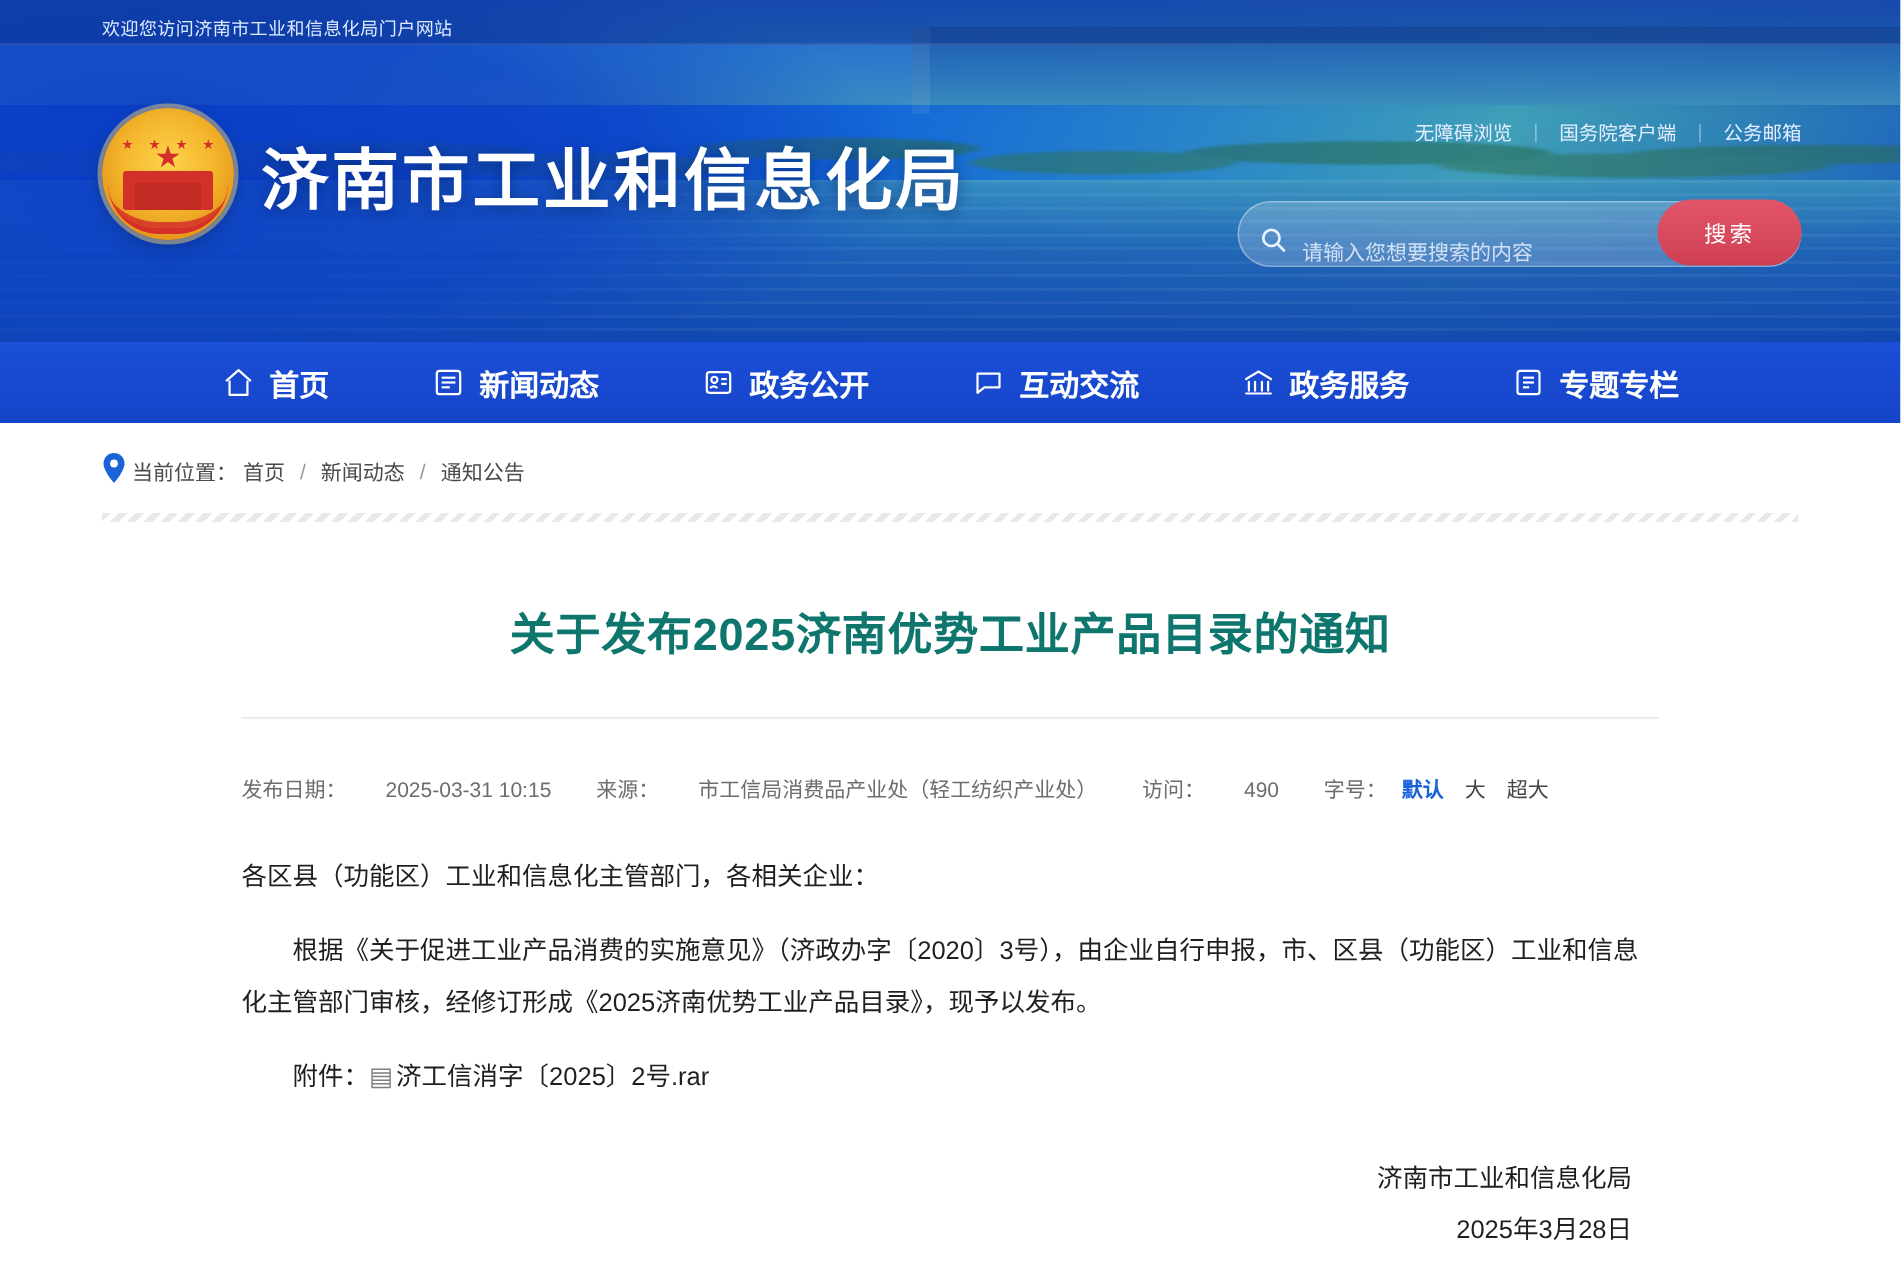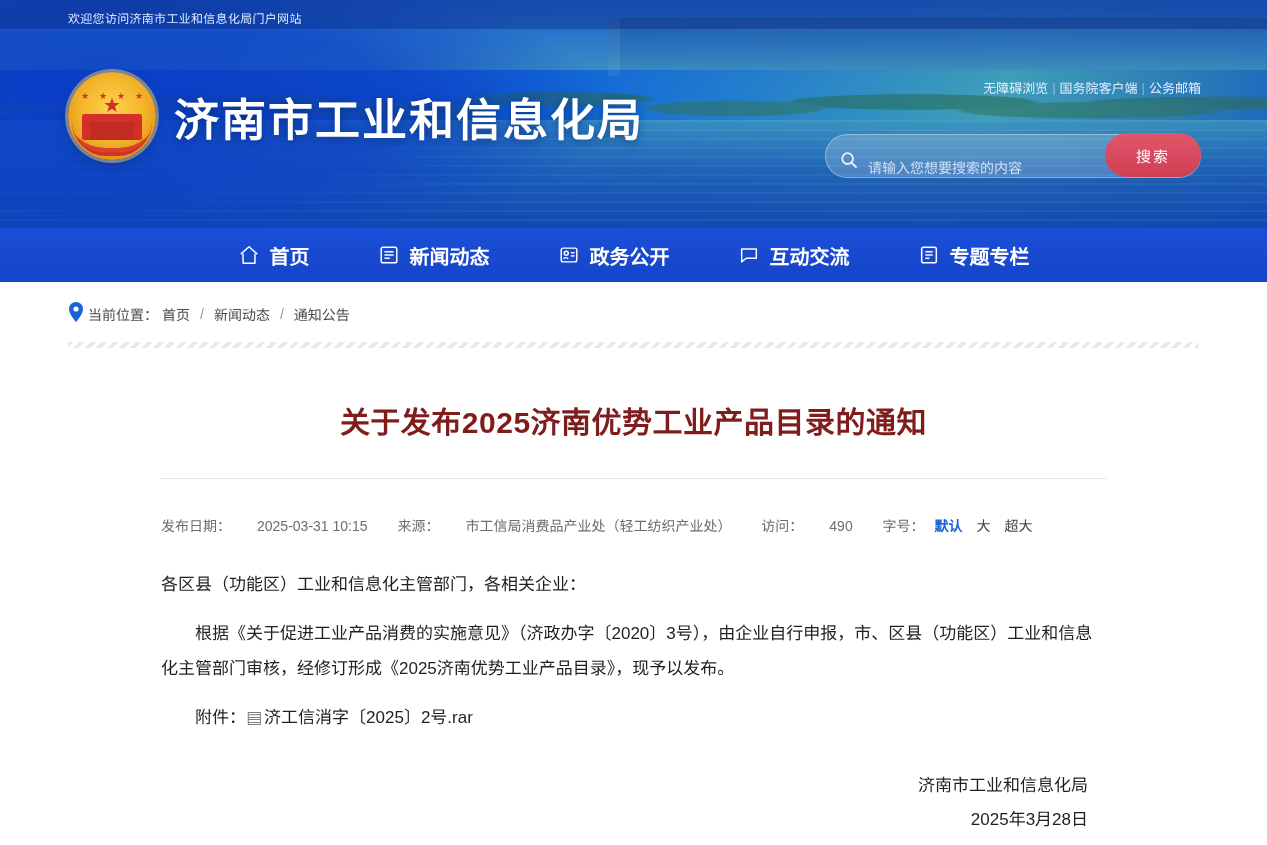--- a/index.html
+++ b/index.html
@@ -105,21 +105,21 @@
     box-shadow: inset 0 -10px 0 -6px rgba(212,48,42,.85);
   }
   .site-title {
     font-size: 45px; font-weight: 700; color:#ffffff;
     letter-spacing: 2px; text-shadow: 0 2px 10px rgba(0,30,90,.55);
     font-family: "Liberation Serif", "DejaVu Serif", serif;
   }
 
   .top-links {
     position:absolute; right:66px; top:78px;
-    display:flex; align-items:center; gap:4px;
+    display:flex; align-items:center; gap:14px;
     font-size: 13px; color:#e3edff;
   }
   .top-links .sep { color: rgba(225,237,255,.45); }
   .top-links a { color:#e3edff; text-decoration:none; }
 
   .searchbox {
     position:absolute; right:66px; top:134px;
     width: 376px; height: 44px;
     background: rgba(255,255,255,.20);
     border: 1px solid rgba(255,255,255,.35);
@@ -176,21 +176,21 @@
   .crumb a { color:#4b4b4b; text-decoration:none; }
   .crumb .slash { color:#9a9a9a; margin: 0 6px; }
   .crumb-rule {
     position:absolute; left:68px; top:60px; width:1131px; height:6px;
     background: repeating-linear-gradient(135deg, #e9e9e9 0 4px, #ffffff 4px 8px);
   }
 
   
   .article { position:absolute; left:0; top:360px; width:1267px; }
   .art-title {
-    text-align:center; font-size:30px; font-weight:700; color:#7f1d1d;
+    text-align:center; font-size:30px; font-weight:700; color:#0f766e;
     margin: 38px 12px 0; letter-spacing:.5px;
     font-family:"Liberation Sans","DejaVu Sans",sans-serif;
   }
   .meta {
     width: 945px; margin: 36px auto 0;
     border-top: 1px solid #e6e6e6;
     padding-top: 34px;
     font-size: 14px; color:#6d6d6d; line-height: 26px;
   }
   .meta .blk { margin-right: 26px; display:inline; }
@@ -299,20 +299,33 @@
     <div class="nav-item">
       <span>
         <svg width="22" height="22" viewBox="0 0 24 24" fill="none" stroke="#fff" stroke-width="1.6" stroke-linejoin="round">
           <path d="M4 5.5h16v10H9l-5 4z"></path>
         </svg>
       </span>
       <span>互动交流</span>
     </div>
     <div class="nav-item">
       <span>
+        <svg width="22" height="22" viewBox="0 0 24 24" fill="none" stroke="#fff" stroke-width="1.6" stroke-linecap="round">
+          <path d="M3 9.5 12 4l9 5.5"></path>
+            <line x1="5" y1="11.5" x2="5" y2="18"></line>
+            <line x1="9.5" y1="11.5" x2="9.5" y2="18"></line>
+            <line x1="14.5" y1="11.5" x2="14.5" y2="18"></line>
+            <line x1="19" y1="11.5" x2="19" y2="18"></line>
+            <line x1="3" y1="20" x2="21" y2="20"></line>
+        </svg>
+      </span>
+      <span>政务服务</span>
+    </div>
+    <div class="nav-item">
+      <span>
         <svg width="22" height="22" viewBox="0 0 24 24" fill="none" stroke="#fff" stroke-width="1.6">
           <rect x="4" y="3.5" width="16" height="17" rx="2"></rect>
             <line x1="8" y1="8.5" x2="16" y2="8.5"></line>
             <line x1="8" y1="12" x2="16" y2="12"></line>
             <line x1="8" y1="15.5" x2="12.5" y2="15.5"></line>
         </svg>
       </span>
       <span>专题专栏</span>
     </div>
   </div>

